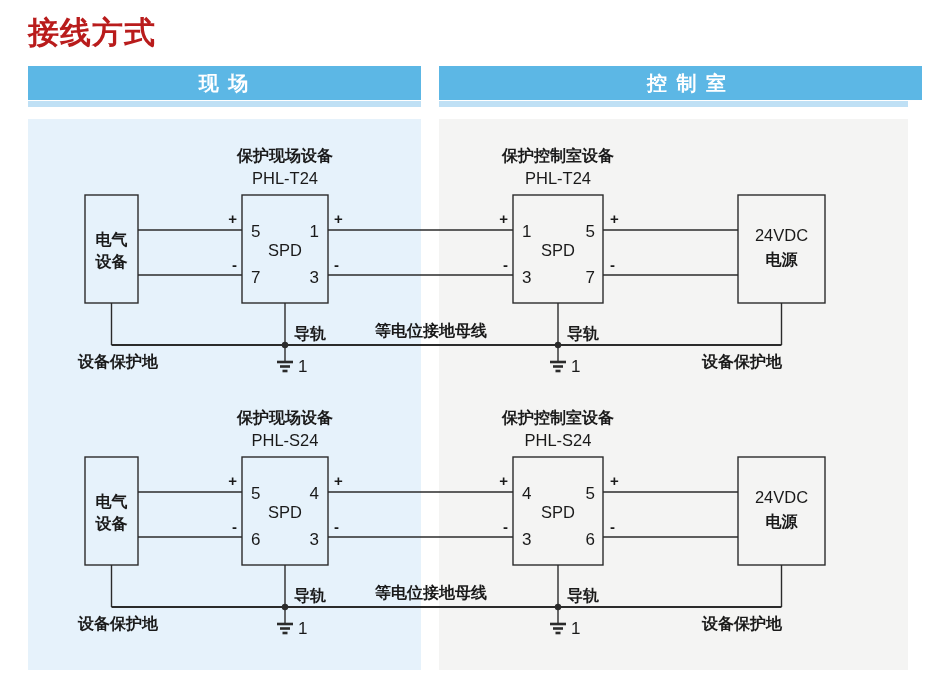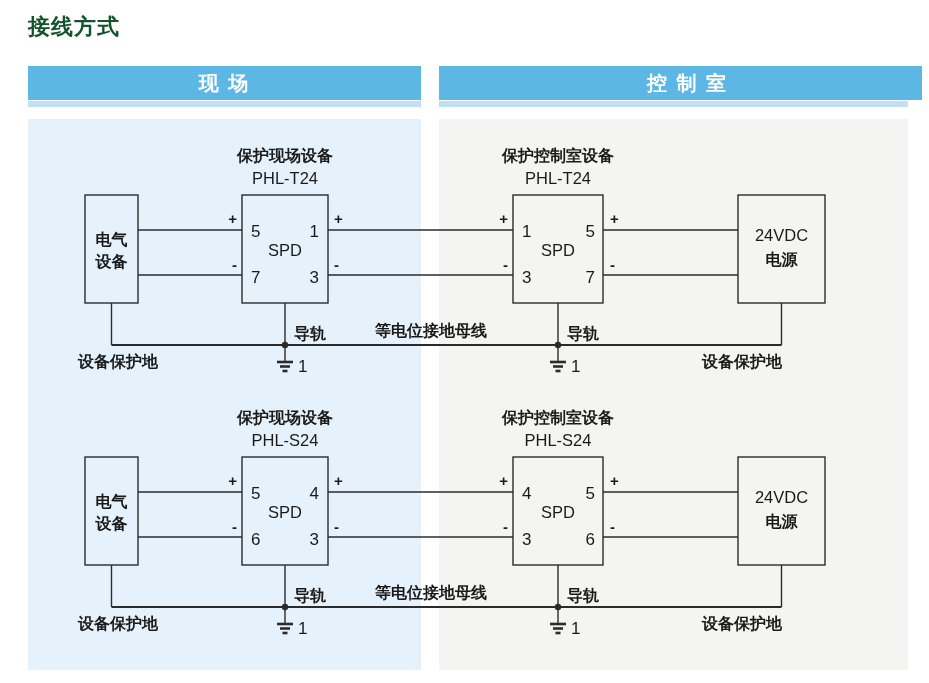--- a/index.html
+++ b/index.html
@@ -5,21 +5,21 @@
   html,body{margin:0;padding:0;background:#ffffff;}
   .stage{
     position:relative;
     width:929px;height:683px;
     background:#ffffff;
     font-family:"Liberation Sans","DejaVu Sans",sans-serif;
     overflow:hidden;
   }
   .page-title{
     position:absolute;left:28px;top:12px;
-    font-size:22px;font-weight:bold;color:#14532d;
+    font-size:31px;font-weight:bold;color:#b91c1c;
     letter-spacing:1px;
   }
   .hdr{
     position:absolute;top:66px;height:34px;
     background:#5CB7E5;color:#ffffff;
     font-size:20px;font-weight:bold;
     display:flex;align-items:center;justify-content:center;
     letter-spacing:2px;
   }
   .hdr-field{left:28px;width:393px;}

